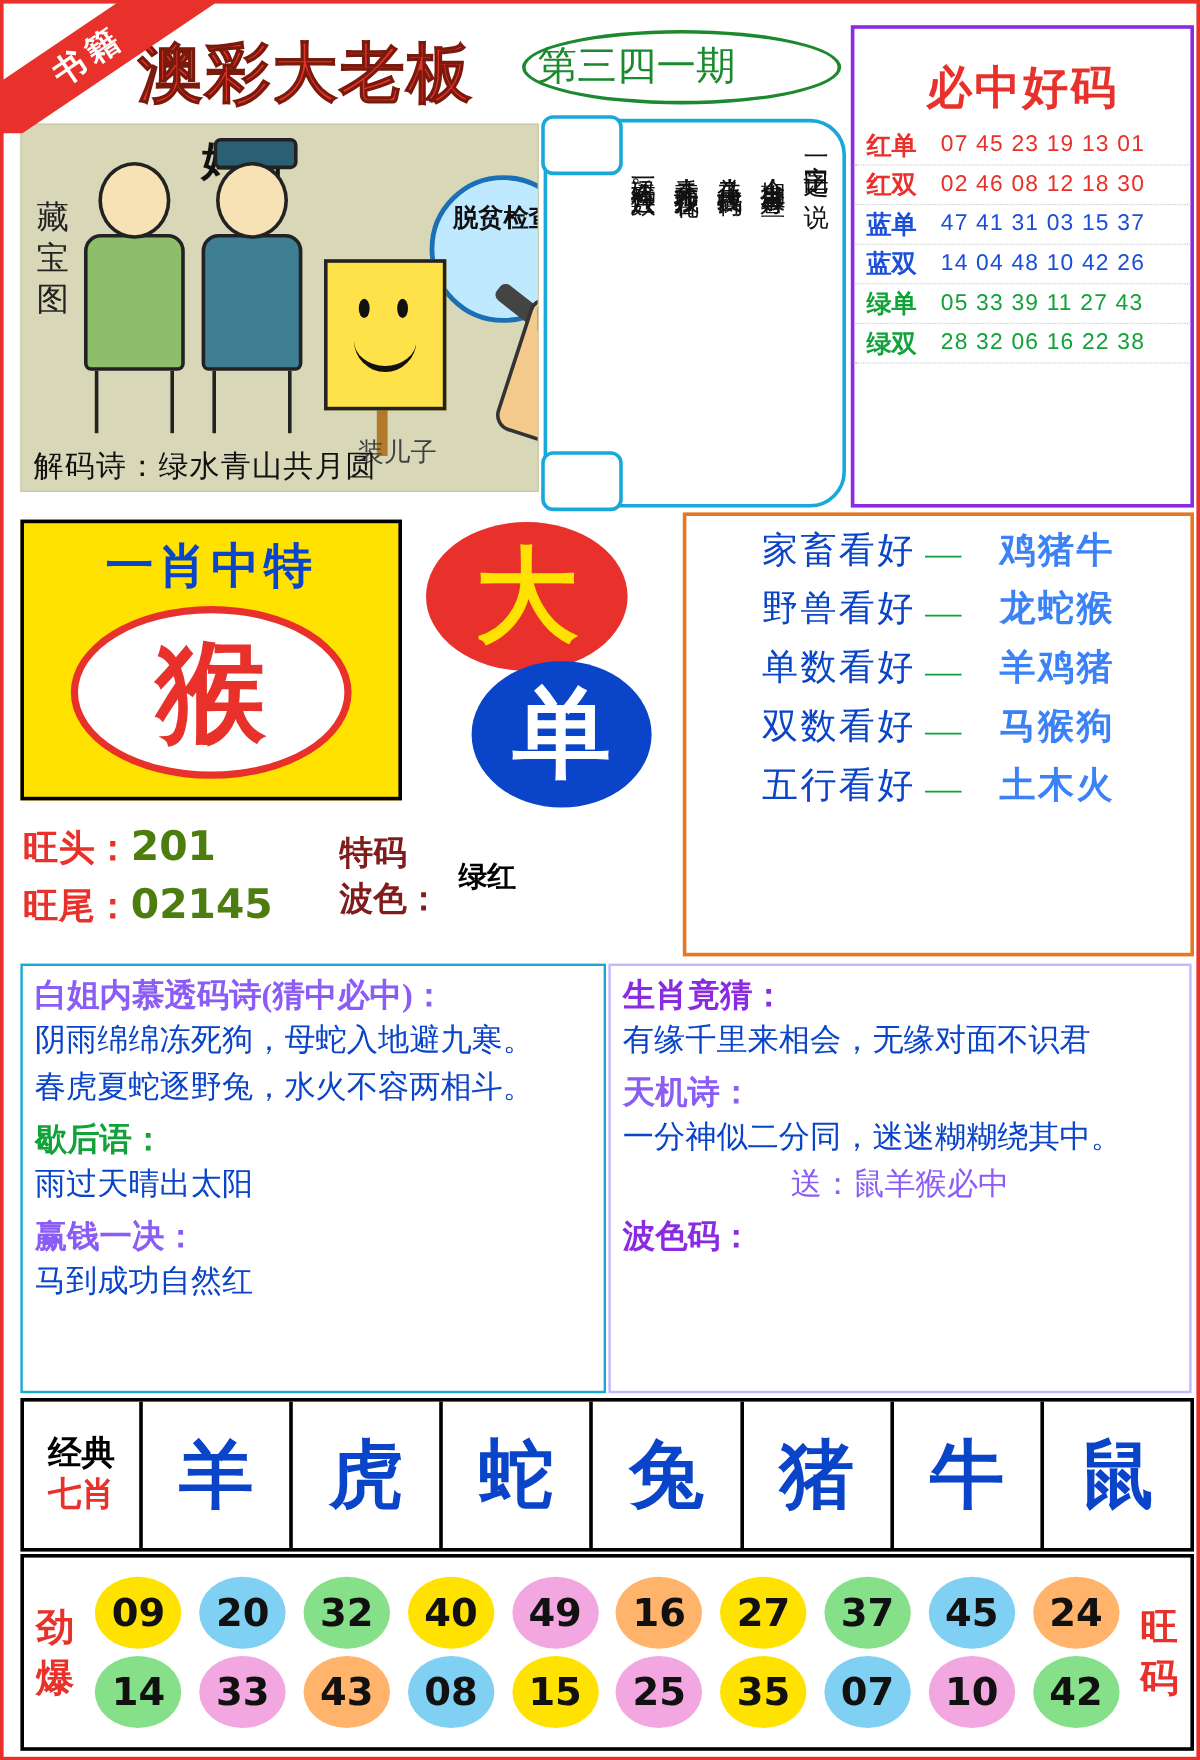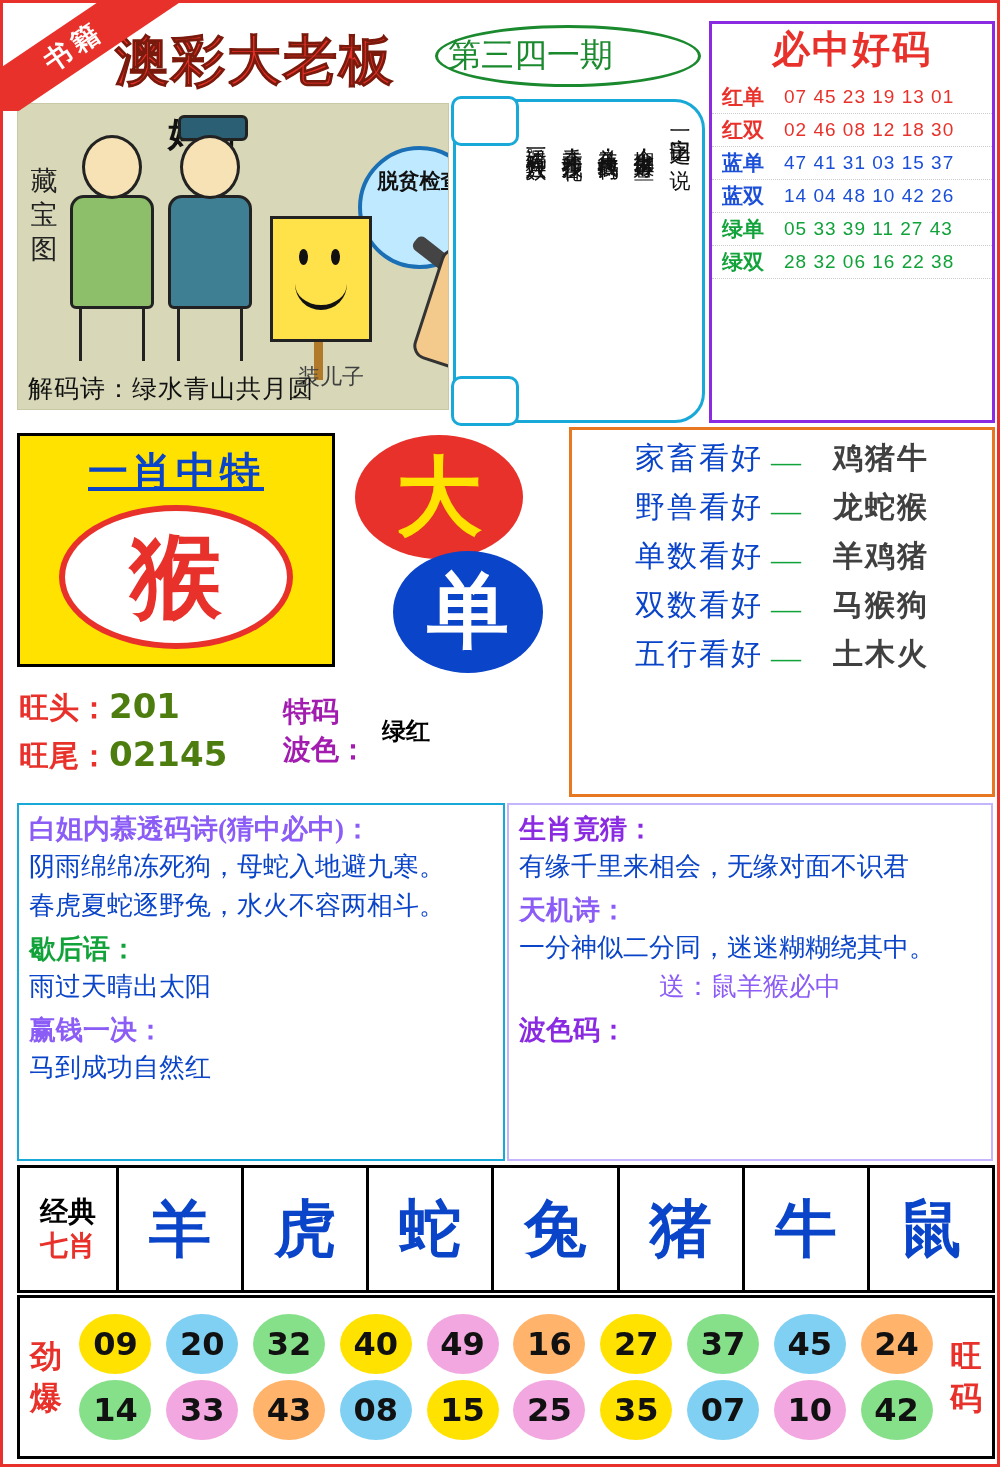--- a/index.html
+++ b/index.html
@@ -49,58 +49,58 @@
   .scroll .roll-bot{position:absolute;left:-5px;bottom:-6px;width:62px;height:44px;border:3px solid #19a9d8;border-radius:10px;background:#fff;}
   .vtext{position:absolute;writing-mode:vertical-rl;text-orientation:upright;font-size:21px;line-height:25px;color:#111;letter-spacing:2px;}
   .vt1{right:10px;top:18px;}
   .vt2{right:46px;top:30px;}
   .vt3{right:82px;top:30px;}
   .vt4{right:118px;top:30px;}
   .vt5{right:154px;top:30px;}
 
   
   .must{position:absolute;left:706px;top:18px;width:280px;height:396px;border:3px solid #8a2be2;background:#fff;}
-  .must h2{margin:0;padding:0 0 6px;text-align:center;font-size:38px;color:#e8312a;font-weight:bold;font-family:"DejaVu Sans",sans-serif;letter-spacing:2px;}
+  .must h2{margin:0;padding:24px 0 6px;text-align:center;font-size:38px;color:#e8312a;font-weight:bold;font-family:"DejaVu Sans",sans-serif;letter-spacing:2px;}
   .must-row{display:flex;align-items:center;padding:2px 10px;font-size:20px;border-bottom:1px dotted #ccc;}
   .must-row .lab{width:62px;font-weight:bold;font-size:21px;}
   .must-row .nums{flex:1;letter-spacing:1px;font-family:"Liberation Sans",sans-serif;font-size:19px;}
   .c-red{color:#e8312a;}
   .c-blue{color:#1b4fd8;}
   .c-green{color:#11a23a;}
 
   
   .yellow-box{position:absolute;left:14px;top:430px;width:312px;height:228px;background:#ffe200;border:3px solid #000;}
-  .yellow-box .t1{text-align:center;font-size:40px;color:#0a44c8;font-weight:bold;margin-top:8px;letter-spacing:4px;font-family:"DejaVu Sans",sans-serif;text-decoration:underline;}
+  .yellow-box .t1{text-align:center;font-size:40px;color:#0a44c8;font-weight:bold;margin-top:8px;letter-spacing:4px;font-family:"DejaVu Sans",sans-serif;}
   .yellow-box .oval{margin:6px auto 0;width:222px;height:132px;border:6px solid #e8312a;border-radius:50%;background:#fff;display:flex;align-items:center;justify-content:center;}
   .yellow-box .oval span{font-size:92px;color:#e8312a;font-weight:bold;font-family:"DejaVu Sans",sans-serif;line-height:1;}
 
   
   .big-circle{position:absolute;left:352px;top:432px;width:168px;height:124px;border-radius:50%;background:#e8312a;display:flex;align-items:center;justify-content:center;}
   .big-circle span{font-size:86px;color:#ffe200;font-weight:bold;font-family:"DejaVu Sans",sans-serif;}
   .blue-circle{position:absolute;left:390px;top:548px;width:150px;height:122px;border-radius:50%;background:#0a44c8;display:flex;align-items:center;justify-content:center;}
   .blue-circle span{font-size:82px;color:#fff;font-weight:bold;font-family:"DejaVu Sans",sans-serif;}
 
   
   .wang{position:absolute;left:16px;top:680px;font-size:30px;line-height:46px;}
   .wang .k{color:#e8312a;font-weight:bold;}
   .wang .v{color:#4d7c0f;font-weight:bold;font-size:34px;font-family:"DejaVu Sans",sans-serif;}
   .tema{position:absolute;left:280px;top:690px;font-size:28px;line-height:38px;}
-  .tema .k{color:#a21caf;font-weight:bold;}
+  .tema .k{color:#7f1d1d;font-weight:bold;}
   .tema .v{color:#000;font-weight:bold;font-size:24px;}
 
   
   .hot{position:absolute;left:566px;top:424px;width:420px;height:364px;border:3px solid #e87722;background:#fff;}
   .hot h2{margin:6px 0 4px;text-align:center;font-size:36px;font-weight:bold;letter-spacing:3px;font-family:"DejaVu Sans",sans-serif;}
   .hot h2 .g{color:#11a23a;}
   .hot h2 .p{color:#8a2be2;}
   .hot h2 .r{color:#e8312a;}
   .hot-row{display:flex;justify-content:center;align-items:flex-end;font-size:30px;margin:8px 0;}
   .hot-row .q{color:#0a44c8;letter-spacing:2px;}
   .hot-row .dash{color:#11a23a;margin:0 8px;}
-  .hot-row .a{color:#404040;font-weight:bold;letter-spacing:2px;margin-left:24px;}
+  .hot-row .a{color:#3b82f6;font-weight:bold;letter-spacing:2px;margin-left:24px;}
 
   
   .panelL{position:absolute;left:14px;top:800px;width:484px;height:354px;border:2px solid #19a9d8;}
   .panelR{position:absolute;left:504px;top:800px;width:482px;height:354px;border:2px solid #c4b5fd;}
   .ph{font-size:27px;font-weight:bold;padding:6px 10px 0;}
   .pl{font-size:26px;padding:2px 10px;color:#111;}
   .red{color:#8b5cf6;}
   .blue{color:#0a44c8;}
   .green{color:#11a23a;}
   .purple{color:#8a2be2;}

